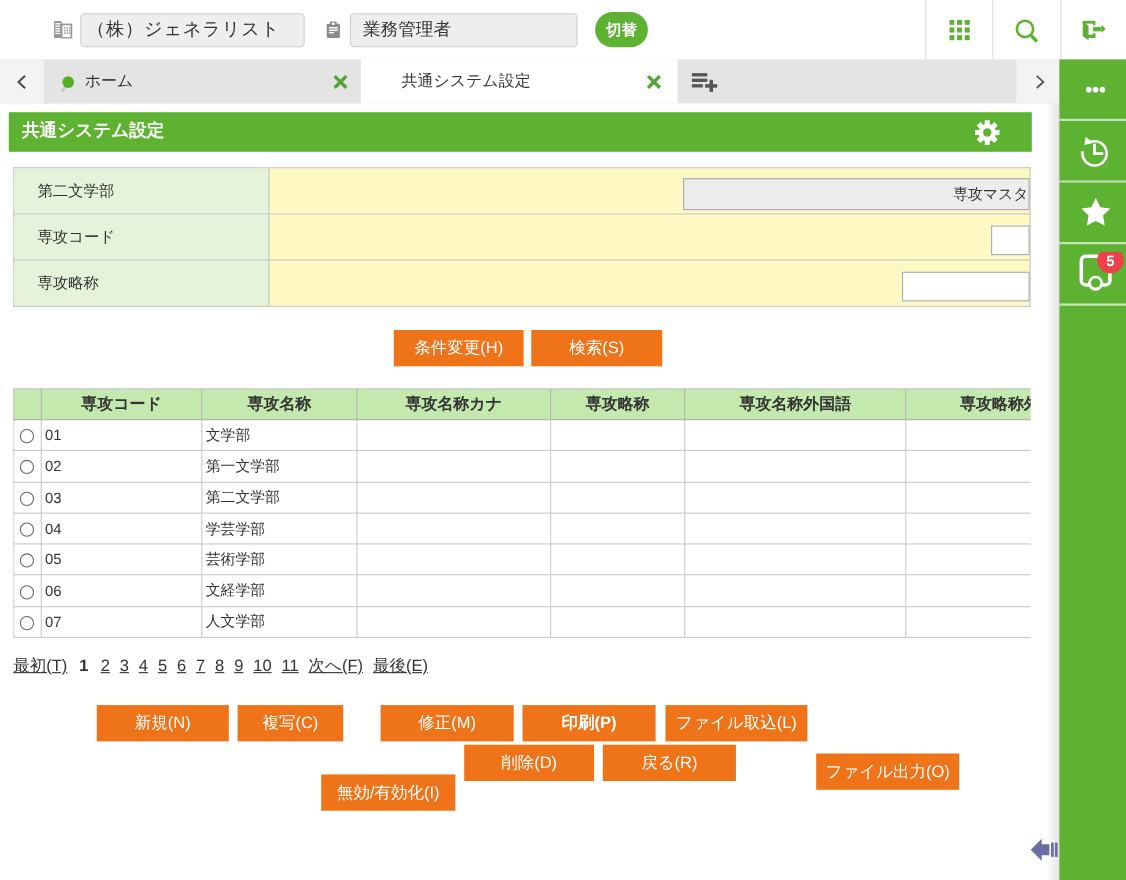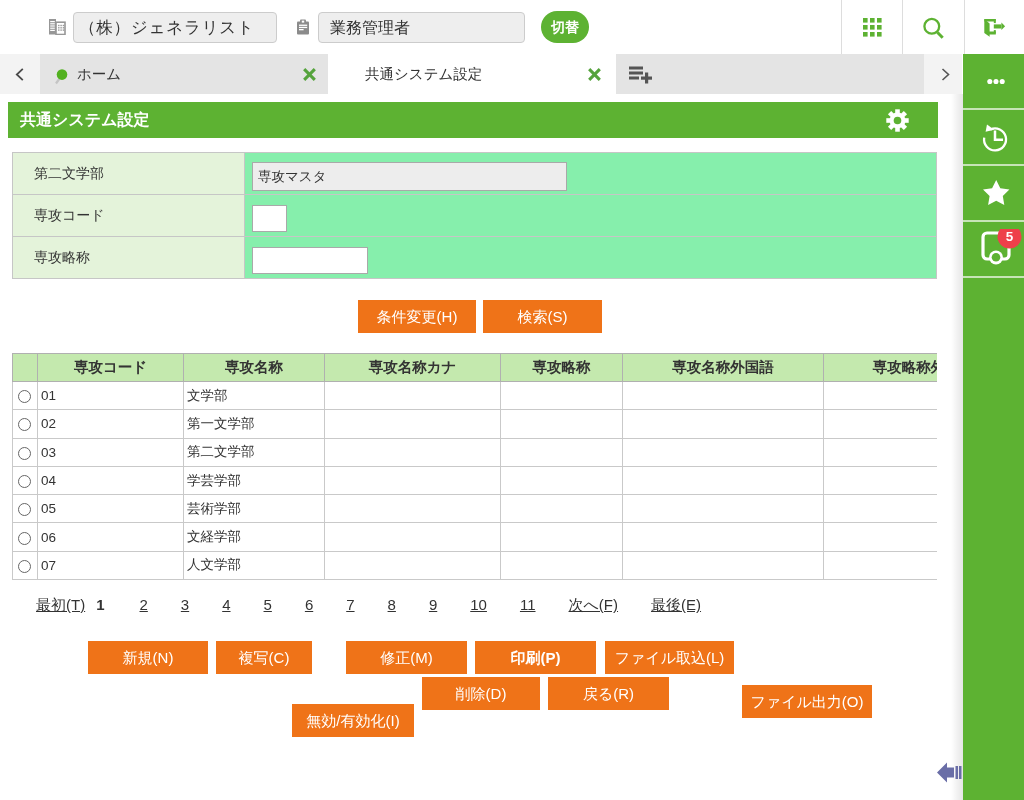--- a/index.html
+++ b/index.html
@@ -28,34 +28,34 @@
 #sidebar { position:absolute; left:963px; top:54px; width:61px; height:746px; background:#5db232; }
 .sbseg { width:62px; height:56px; border-bottom:2px solid rgba(255,255,255,0.65); position:relative; }
 
 
 #titlebar { position:absolute; left:8px; top:102px; width:930px; height:36px; background:#5db232; }
 #titlebar .t { position:absolute; left:12px; top:0; line-height:36px; color:#fff; font-weight:bold; font-size:16px; }
 
 #formtbl { position:absolute; left:12px; top:152px; width:925px; border-collapse:collapse; }
 #formtbl td { border:1px solid #c6c6c6; height:42px; font-size:14px; color:#333; }
 #formtbl td.lbl { background:#e4f3da; width:232px; padding-left:21px; }
-#formtbl td.val { background:#86efac; padding-left:7px; }
+#formtbl td.val { background:#fef9c3; padding-left:7px;text-align:right; }
 .ibox { display:inline-block; height:27px; border:1px solid #a9a9a9; background:#fff; vertical-align:middle; position:relative; top:2.5px; font-size:13.5px; line-height:25px; padding-left:5px; }
 
 .obtn { position:absolute; background:#ef7318; color:#fff; font-size:15px; text-align:center; line-height:33px; height:33px; }
 
 #datatbl { position:absolute; left:12px; top:353px; width:925px; overflow:hidden; height:227px; }
 #dt { border-collapse:collapse; table-layout:fixed; width:1011px; }
 #dt th { background:#c4e9ae; border:1px solid #b0b0b0; height:28px; font-size:14.5px; font-weight:bold; color:#333; }
 #dt td { border:1px solid #c9c9c9; height:28.3px; font-size:13.5px; color:#333; padding:0 0 0 3px; background:#fff; }
 #dt { border:1px solid #999; }
 .radio { display:inline-block; width:13px; height:13px; border:1px solid #666; border-radius:50%; background:#fff; margin-left:2px; vertical-align:middle; }
 
 #pager { position:absolute; left:12px; top:596px; font-size:15px; color:#333; }
-#pager span, #pager a { margin-right:9px;margin-left:24px; }
+#pager span, #pager a { margin-right:9px; }
 #pager .lk { text-decoration:underline; }
 #pager .cur { font-weight:bold; margin-left:2px; margin-right:11px; }
 
 #shadowR { position:absolute; left:951px; top:94px; width:12px; height:706px; background:linear-gradient(to right, rgba(0,0,0,0), rgba(0,0,0,0.10)); }
 </style>
 </head>
 <body>
 
 <div id="topbar">
   <svg class="abs" style="left:49px;top:19px" width="17" height="16" viewBox="0 0 17 16">

